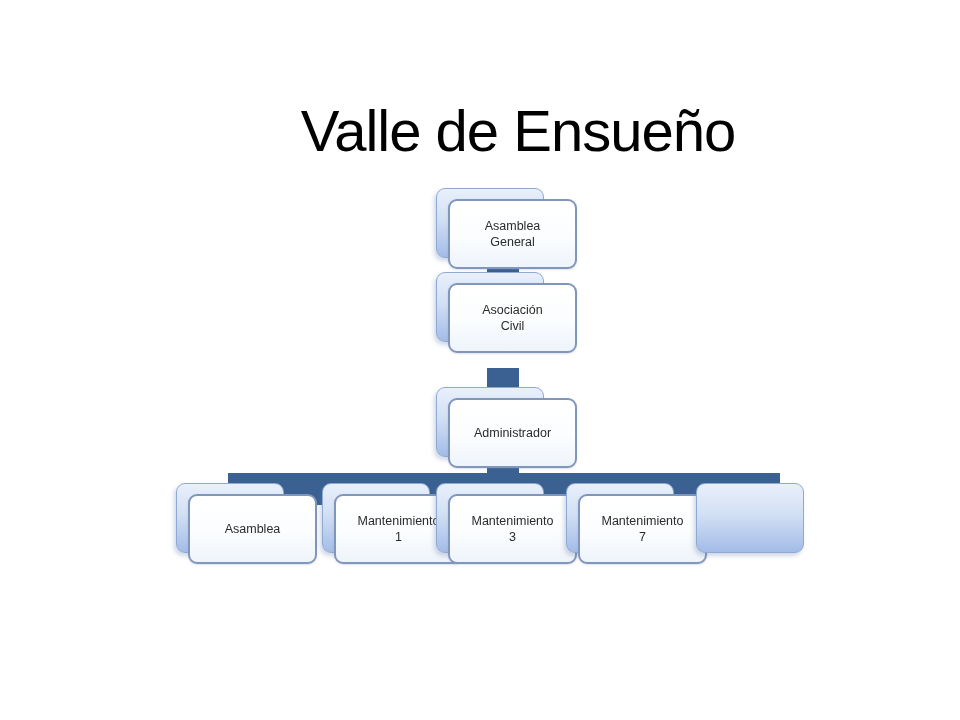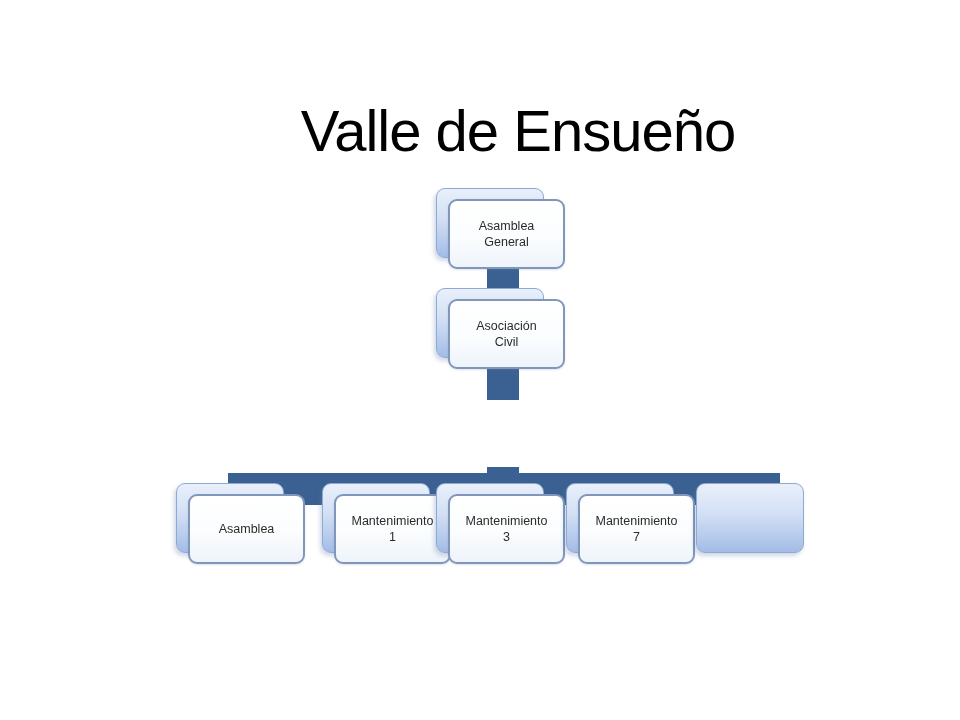--- a/index.html
+++ b/index.html
@@ -41,33 +41,33 @@
   
   .node{position:absolute;width:120px;height:81px;}
   .back{
     position:absolute;left:0;top:0;width:108px;height:70px;
     border:1px solid var(--back-border);
     border-radius:9px;
     background:linear-gradient(180deg,var(--back-top) 0%,#d2dff4 45%,var(--back-bottom) 100%);
     box-shadow:-2px 3px 4px rgba(100,125,170,0.30);
   }
   .front{
-    position:absolute;left:12px;top:11px;width:117px;height:70px;
+    position:absolute;left:12px;top:11px;width:129px;height:70px;
     border:2px solid var(--node-border);
     border-radius:9px;
     background:linear-gradient(180deg,#ffffff 0%,var(--front-fill) 55%,#eef4fb 100%);
     box-shadow:0 1px 2px rgba(120,140,175,0.25);
     display:flex;align-items:center;justify-content:center;
     text-align:center;
     font-size:12.5px;line-height:1.3;
     color:var(--label-color);
     padding:2px 6px;
   }
   .n1{left:420px;top:172px;}
-  .n2{left:420px;top:272px;}
+  .n2{left:420px;top:256px;}
   .n3{left:420px;top:371px;}
   .n4{left:160px;top:467px;}
   .n5{left:290px;top:467px;margin-left:16px;}
   .n6{left:420px;top:467px;}
   .n7{left:550px;top:467px;}
   .n8{left:680px;top:467px;}
 </style>
 </head>
 <body>
 
@@ -92,20 +92,26 @@
     </div>
   </div>
 
   <div class="node n2">
     <div class="back"></div>
     <div class="front">
       <span>Asociación Civil</span>
     </div>
   </div>
 
+  <div class="node n3">
+    <div class="back"></div>
+    <div class="front">
+      <span>Administrador</span>
+    </div>
+  </div>
 
   <div class="node n4">
     <div class="back"></div>
     <div class="front">
       <span>Asamblea</span>
     </div>
   </div>
 
   <div class="node n5">
     <div class="back"></div>

